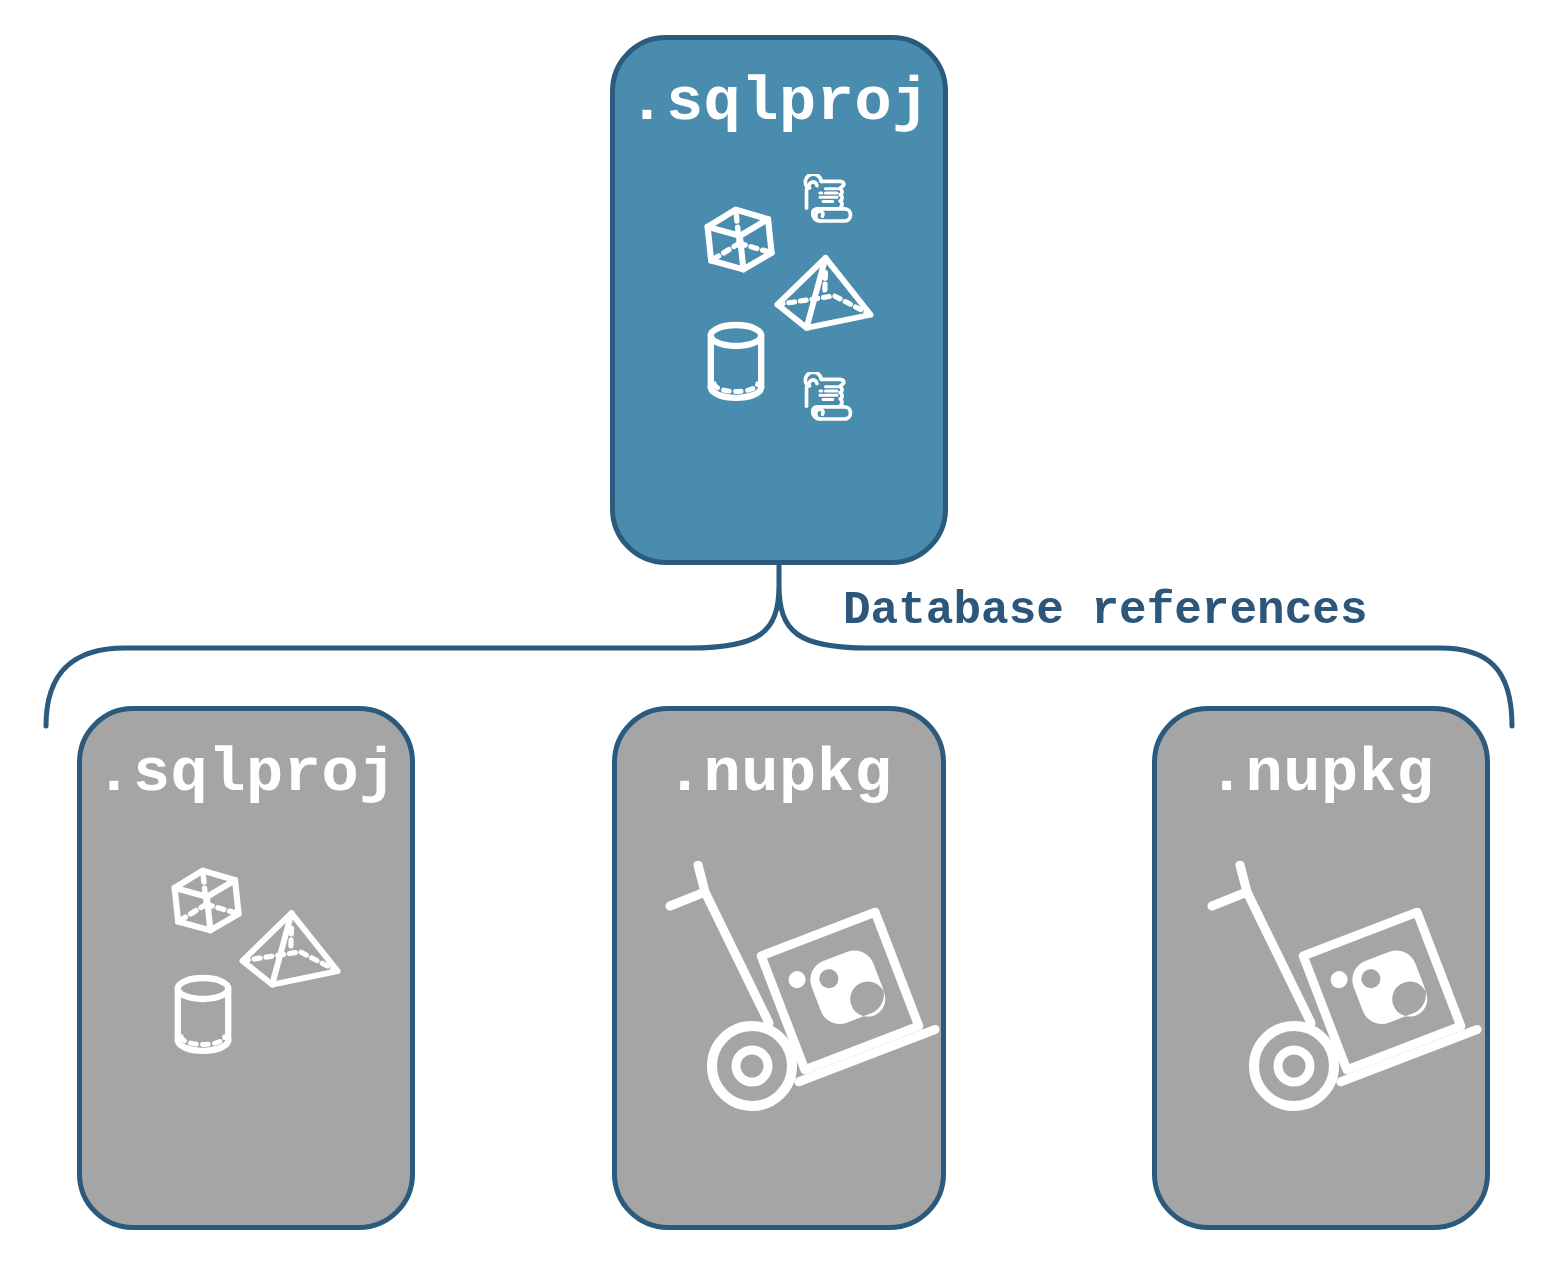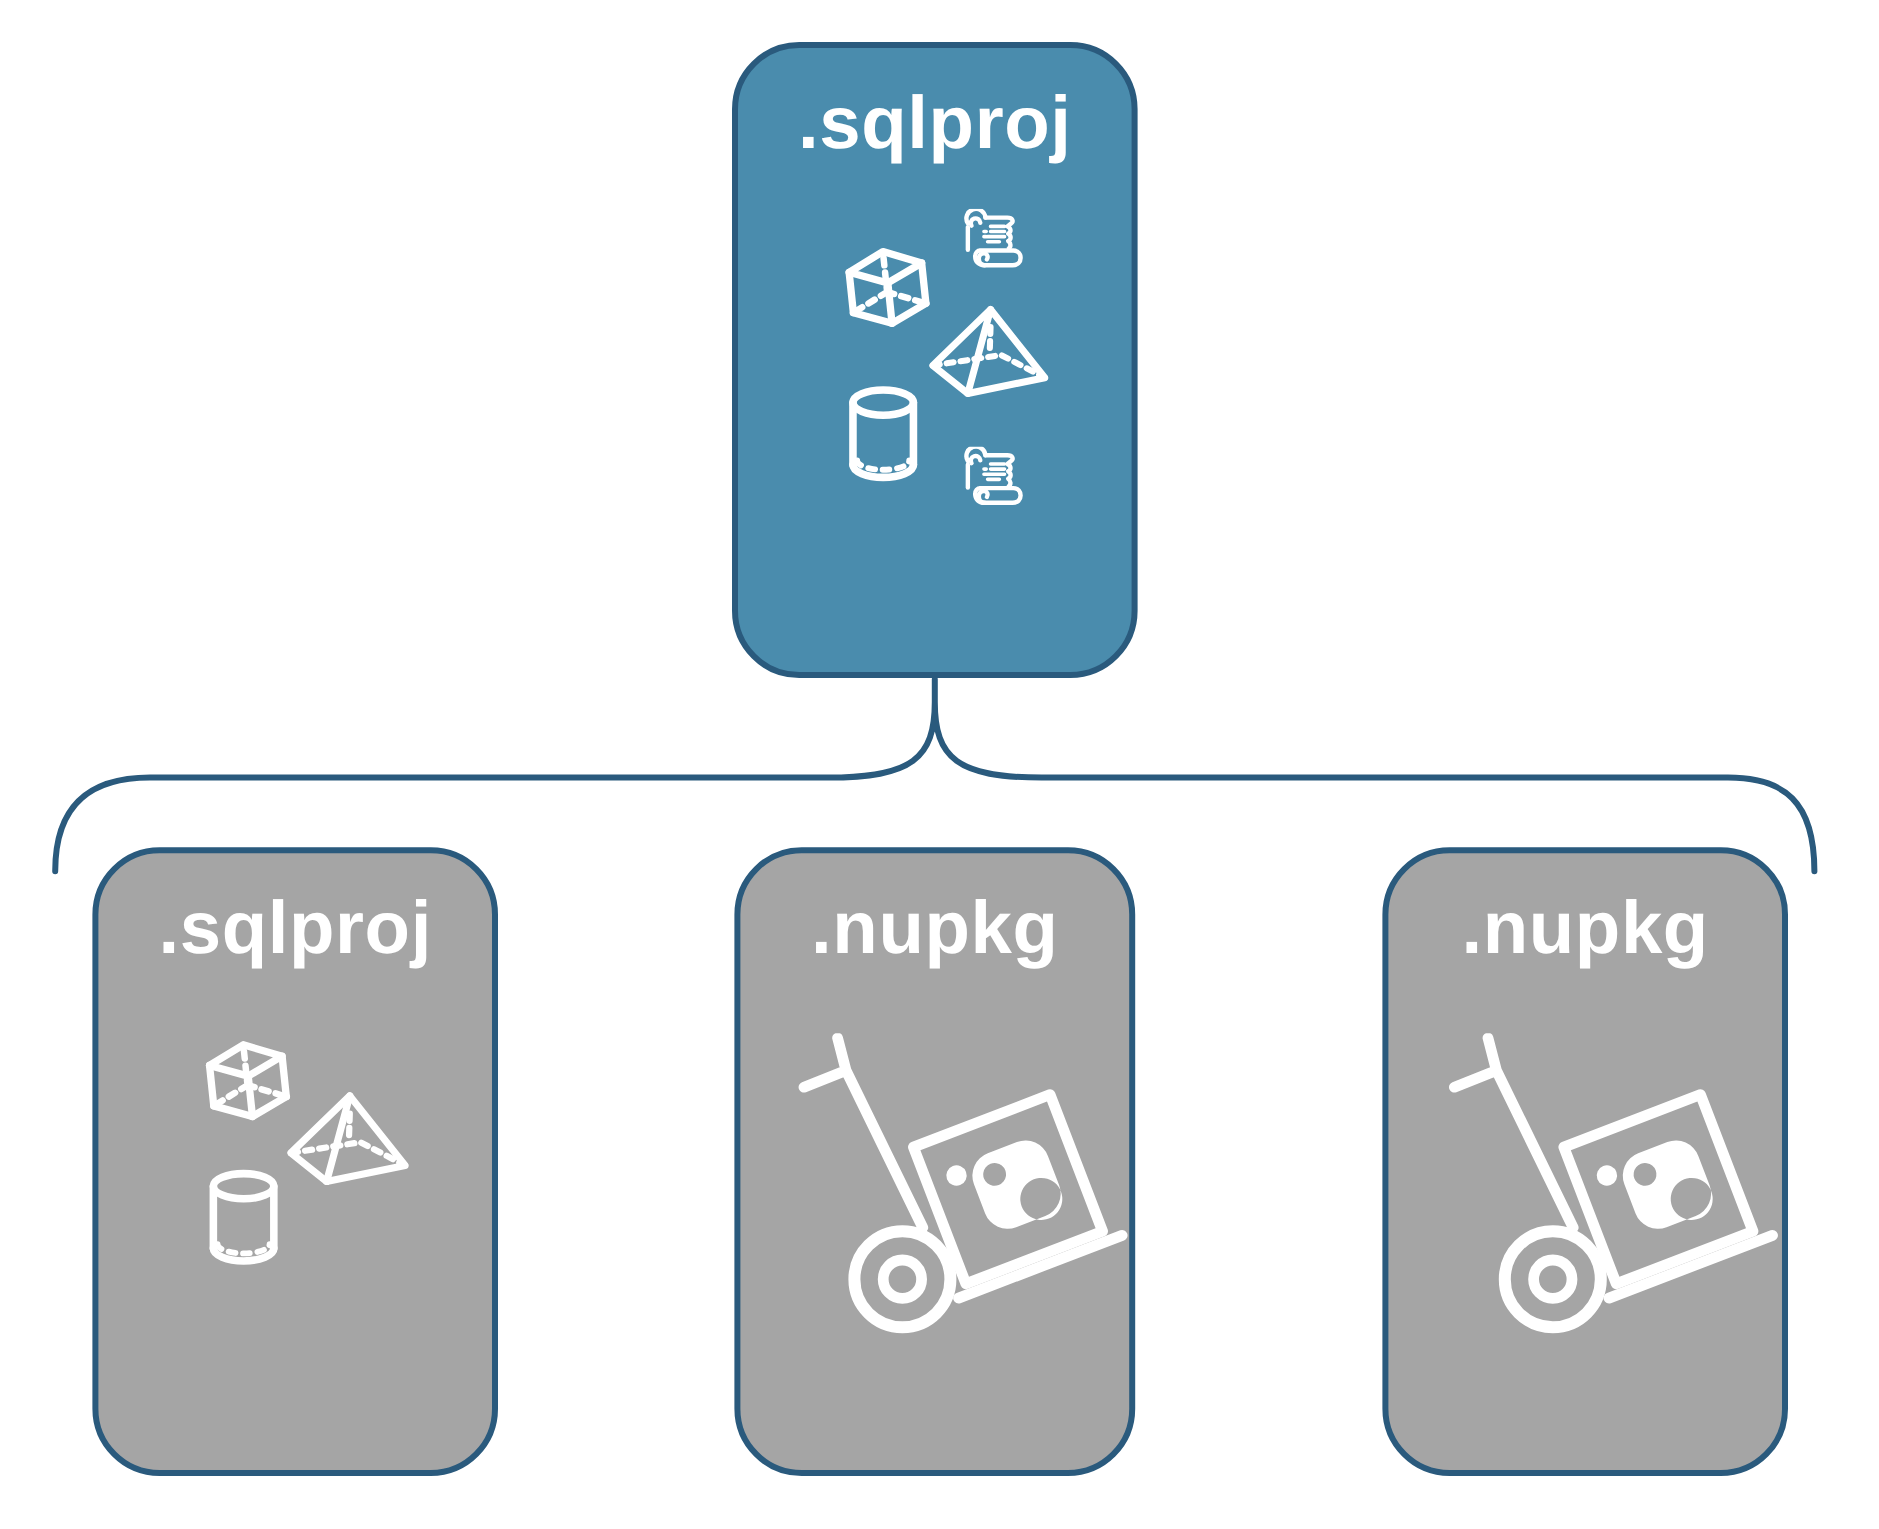--- a/index.html
+++ b/index.html
@@ -6,21 +6,21 @@
     margin: 0;
     padding: 0;
     background: #FFFFFF;
   }
   .canvas {
     position: relative;
     width: 1566px;
     height: 1274px;
     background: var(--background, #FFFFFF);
     overflow: hidden;
-    font-family: Liberation Sans, sans-serif;
+    font-family: Liberation Mono, monospace;
   }
   .node {
     position: absolute;
     box-sizing: border-box;
     border: 5px solid var(--outline, #2A5A7D);
     border-radius: 56px;
   }
   .node-root {
     left: 610px;
     top: 35px;
@@ -148,20 +148,21 @@
     <svg class="icon" style="left:183px;top:332px" width="58" height="58">
         <use href="#sym-scroll"></use>
       </svg>
   </div>
 
   <svg class="brace-layer" viewBox="0 0 1566 1274">
     <path d="M779 566 L779 585 C779 632 760 648 690 648 L125 648 C78 648 46 668 46 726
              M779 585 C779 632 798 648 868 648 L1440 648 C1487 648 1512 668 1512 726" fill="none" stroke="#2A5A7D" stroke-width="5" stroke-linecap="round"></path>
   </svg>
 
+  <div class="connector-label">Database references</div>
 
   <div class="node node-ref" style="left:77px">
     <div class="node-label">.sqlproj</div>
     <svg class="icon" style="left:80px;top:150px" width="88" height="88">
         <use href="#sym-cube"></use>
       </svg>
     <svg class="icon" style="left:156px;top:196px" width="104" height="86">
         <use href="#sym-pyramid"></use>
       </svg>
     <svg class="icon" style="left:86px;top:260px" width="70" height="91">

